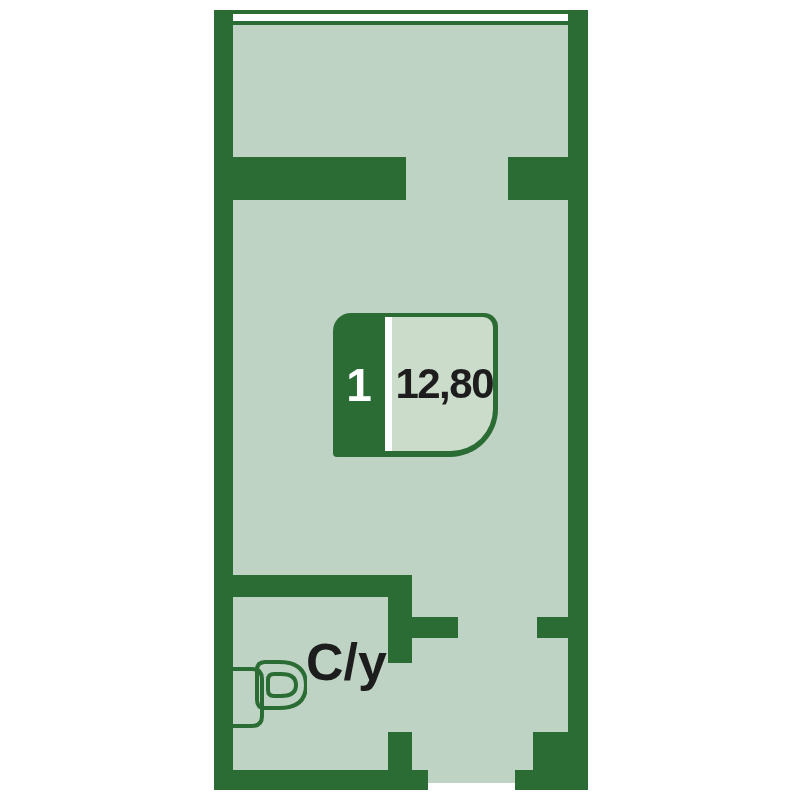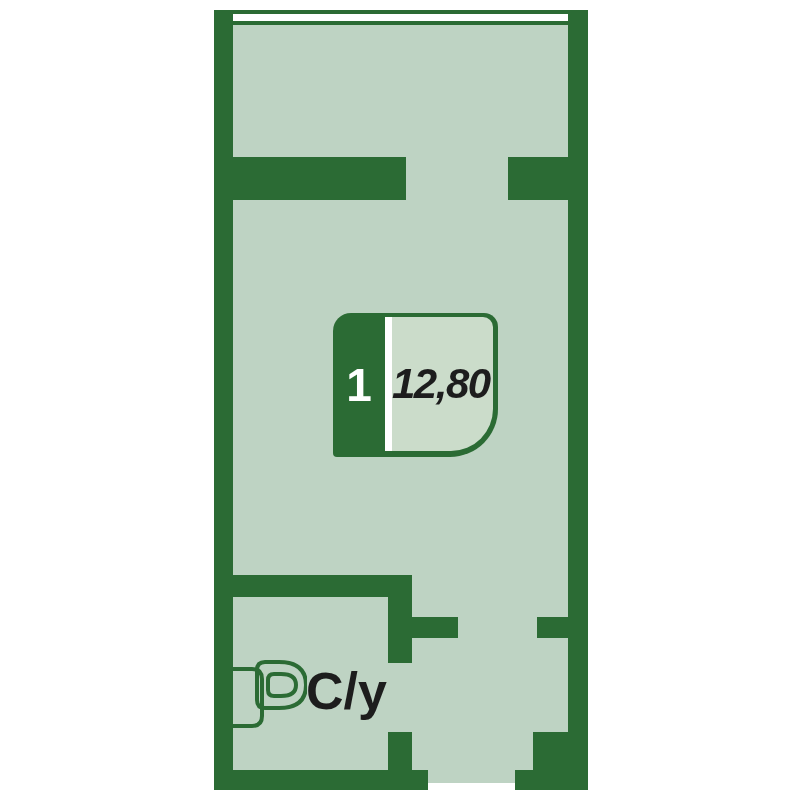--- a/index.html
+++ b/index.html
@@ -69,37 +69,37 @@
     display: flex; align-items: center; justify-content: center;
     color: var(--room-number-color, #ffffff);
     font-size: 46px;
     font-weight: 700;
   }
   .badge-area-box {
     position: absolute;
     left: 59px; top: 4px; right: 5px; bottom: 6px;
     background: var(--badge-fill, #cbdcca);
     border-radius: 0 10px 42px 0;
-    display: flex; align-items: center; justify-content: flex-start; font-style: italic;
+    display: flex; align-items: center; justify-content: flex-end;
   }
   .badge-area-value {
     color: var(--ink, #1d1d1d);
     font-size: 42px;
     font-weight: 700;
     letter-spacing: -1.5px;
   }
 
   
   .toilet-svg {
     position: absolute;
     left: 229px; top: 660px; width: 78px; height: 68px;
   }
   .bath-label {
     position: absolute;
-    left: 306px; top: 658px; height: 66px;
+    left: 306px; top: 629px; height: 66px;
     display: flex; align-items: center;
     color: var(--ink, #1d1d1d);
     font-size: 52px;
     font-weight: 600;
   }
 </style>
 </head>
 <body>
 
 <div class="canvas">

